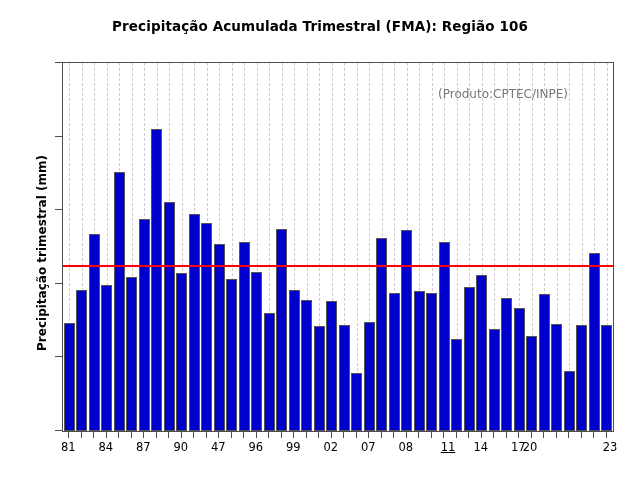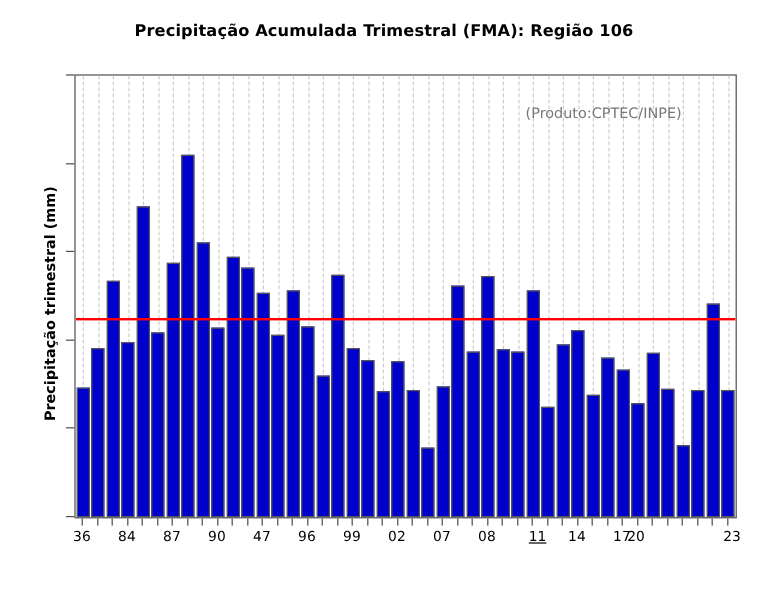--- a/index.html
+++ b/index.html
@@ -201,21 +201,21 @@
       <div class="xtick-mark" style="left: 493.25px;"></div>
       <div class="xtick-mark" style="left: 505.75px;"></div>
       <div class="xtick-mark" style="left: 518.25px;"></div>
       <div class="xtick-mark" style="left: 530.75px;"></div>
       <div class="xtick-mark" style="left: 543.25px;"></div>
       <div class="xtick-mark" style="left: 555.75px;"></div>
       <div class="xtick-mark" style="left: 568.25px;"></div>
       <div class="xtick-mark" style="left: 580.75px;"></div>
       <div class="xtick-mark" style="left: 593.25px;"></div>
       <div class="xtick-mark" style="left: 605.75px;"></div>
-      <div class="xtick-label" style="left: 68.25px;">36</div>
+      <div class="xtick-label" style="left: 68.25px;">81</div>
       <div class="xtick-label" style="left: 105.75px;">84</div>
       <div class="xtick-label" style="left: 143.25px;">87</div>
       <div class="xtick-label" style="left: 180.75px; text-align: center;">90</div>
       <div class="xtick-label" style="left: 218.25px;">47</div>
       <div class="xtick-label" style="left: 255.75px;">96</div>
       <div class="xtick-label" style="left: 293.25px;">99</div>
       <div class="xtick-label" style="left: 330.75px; text-align: center;">02</div>
       <div class="xtick-label" style="left: 368.25px;">07</div>
       <div class="xtick-label" style="left: 405.75px;">08</div>
       <div class="xtick-label" style="left: 448px; text-decoration: underline;">11</div>

